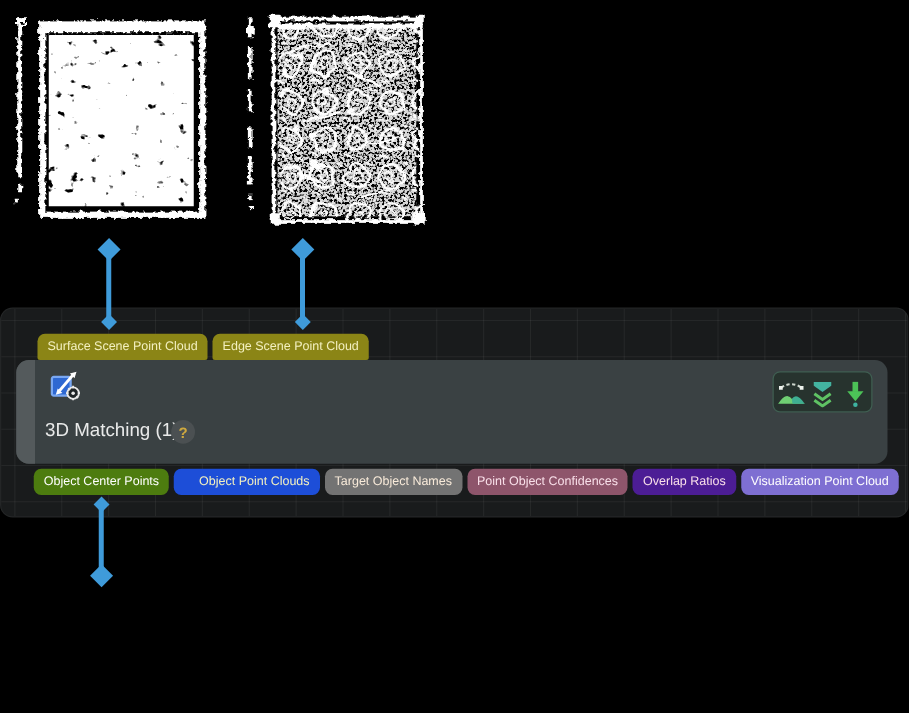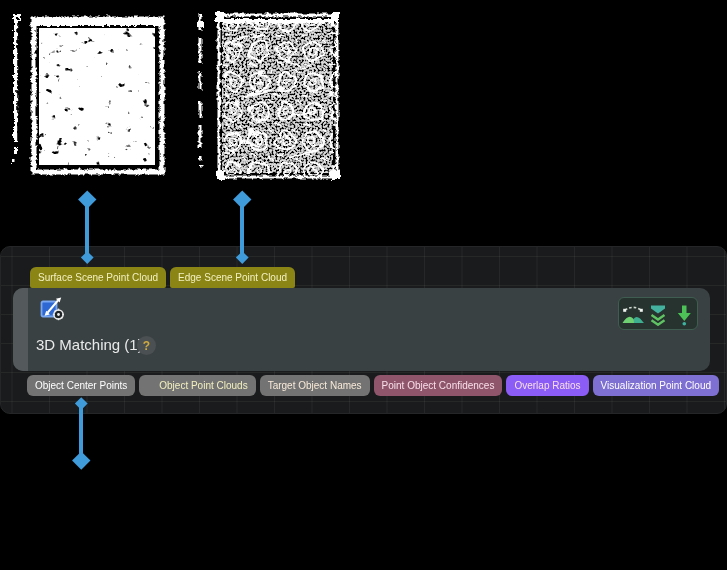--- a/index.html
+++ b/index.html
@@ -210,21 +210,21 @@
         <svg width="20" height="24" viewBox="0 0 20 24" xmlns="http://www.w3.org/2000/svg">
           <rect x="8" y="3.5" width="4.5" height="8" fill="#4cc257"></rect>
           <polygon points="3.8,11 16.8,11 10.3,19" fill="#4cc257"></polygon>
           <circle cx="10.3" cy="21.8" r="1.8" fill="#3eb3a1"></circle>
         </svg>
       </span>
     </div>
   </div>
 
   <div id="outputs-row">
-    <span class="port" style="background-color: #737373; color: rgb(255, 255, 255);">Object Center Points</span>
-    <span class="port" style="background-color: #737373; color: rgb(243, 240, 192); padding-left: 20px;">Object Point Clouds</span>
+    <span class="port" style="background-color: #4d7c0f; color: rgb(255, 255, 255);">Object Center Points</span>
+    <span class="port" style="background-color: #1d4ed8; color: rgb(243, 240, 192); padding-left: 20px;">Object Point Clouds</span>
     <span class="port" style="background-color: #737373; color: rgb(248, 234, 217);">Target Object Names</span>
     <span class="port" style="background-color: rgb(142, 85, 107); color: rgb(249, 223, 233);">Point Object Confidences</span>
-    <span class="port" style="background-color: #8b5cf6; color: rgb(249, 223, 233);">Overlap Ratios</span>
+    <span class="port" style="background-color: #4c1d95; color: rgb(249, 223, 233);">Overlap Ratios</span>
     <span class="port" style="background-color: rgb(126, 111, 210); color: rgb(255, 255, 255);">Visualization Point Cloud</span>
   </div>
 
 </div>
 
 </body></html>

